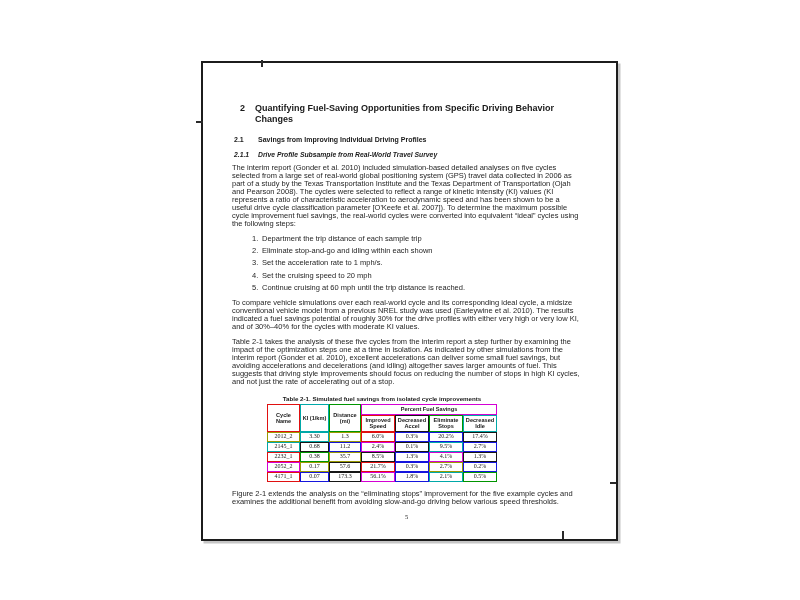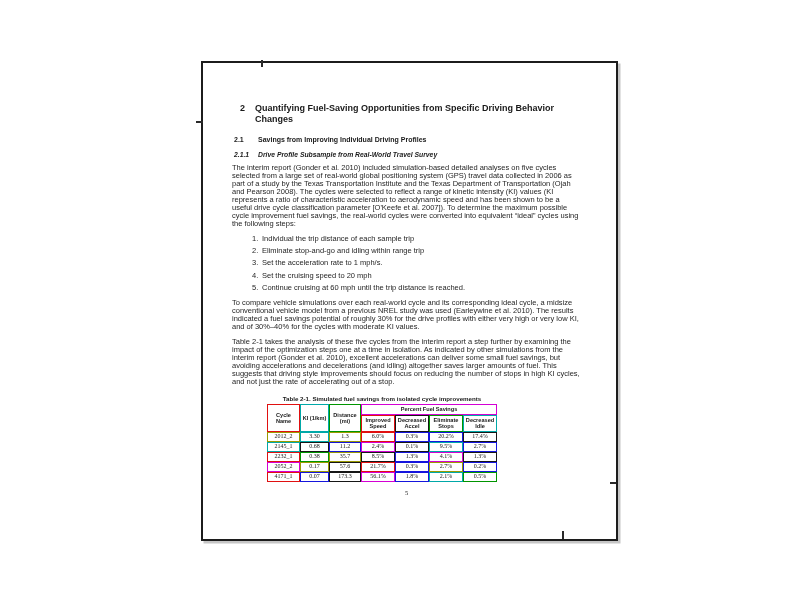--- a/index.html
+++ b/index.html
@@ -73,25 +73,25 @@
       <div class="h3">
         <span class="hnum">2.1.1</span>
         <span class="htext">Drive Profile Subsample from Real-World Travel Survey</span>
       </div>
 
       <p class="body-text para">The interim report (Gonder et al. 2010) included simulation-based detailed analyses on five cycles selected from a large set of real-world global positioning system (GPS) travel data collected in 2006 as part of a study by the Texas Transportation Institute and the Texas Department of Transportation (Ojah and Pearson 2008). The cycles were selected to reflect a range of kinetic intensity (KI) values (KI represents a ratio of characteristic acceleration to aerodynamic speed and has been shown to be a useful drive cycle classification parameter [O'Keefe et al. 2007]). To determine the maximum possible cycle improvement fuel savings, the real-world cycles were converted into equivalent “ideal” cycles using the following steps:</p>
 
       <div class="body-text steps">
         <div class="step">
           <span class="snum">1.</span>
-          <span>Individual the trip distance of each sample trip</span>
+          <span>Department the trip distance of each sample trip</span>
         </div>
         <div class="step">
           <span class="snum">2.</span>
-          <span>Eliminate stop-and-go and idling within range trip</span>
+          <span>Eliminate stop-and-go and idling within each shown</span>
         </div>
         <div class="step">
           <span class="snum">3.</span>
           <span>Set the acceleration rate to 1 mph/s.</span>
         </div>
         <div class="step">
           <span class="snum">4.</span>
           <span>Set the cruising speed to 20 mph</span>
         </div>
         <div class="step">
@@ -171,18 +171,19 @@
             <td class="bc-black">173.3</td>
             <td class="bc-magenta">56.1%</td>
             <td class="bc-blue">1.8%</td>
             <td class="bc-teal">2.1%</td>
             <td class="bc-green">0.5%</td>
           </tr>
         </tbody>
           </table>
       </div>
 
+      <p class="body-text para" style="margin-top:8px;margin-bottom:0;">Figure 2-1 extends the analysis on the “eliminating stops” improvement for the five example cycles and examines the additional benefit from avoiding slow-and-go driving below various speed thresholds.</p>
 
       <div class="pagenum">5</div>
 
     </div>
   </div>
 </div>
 
 </body></html>

